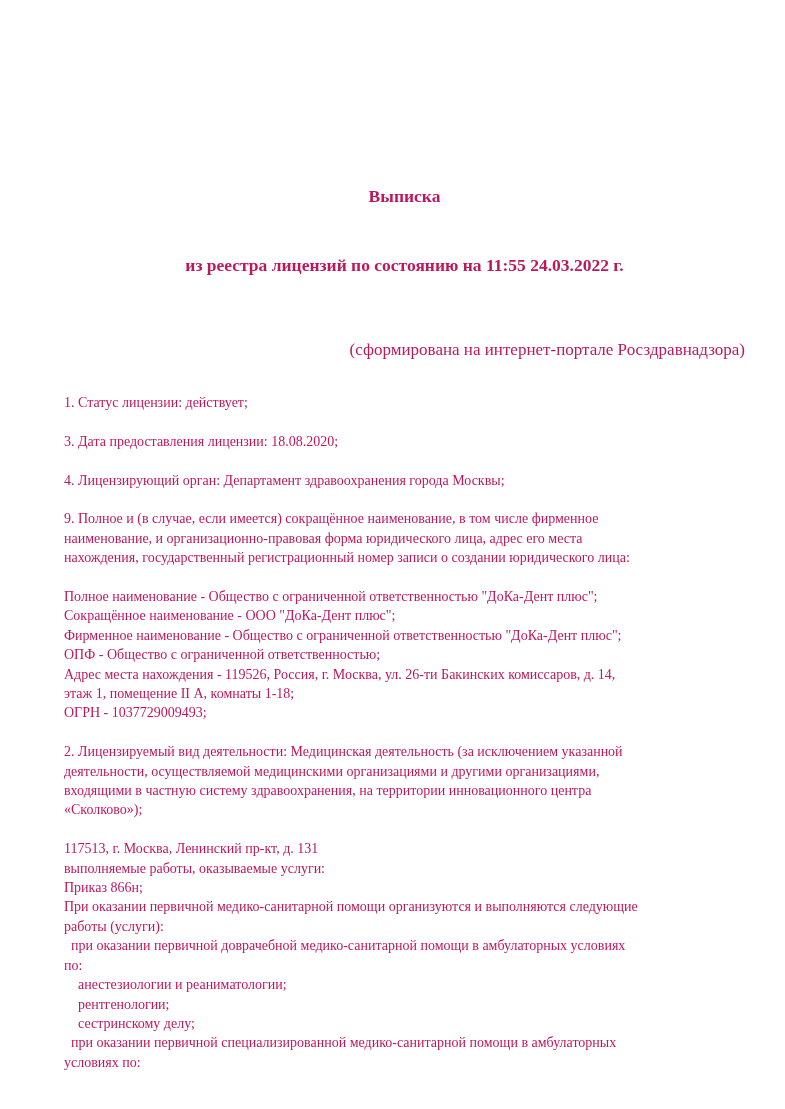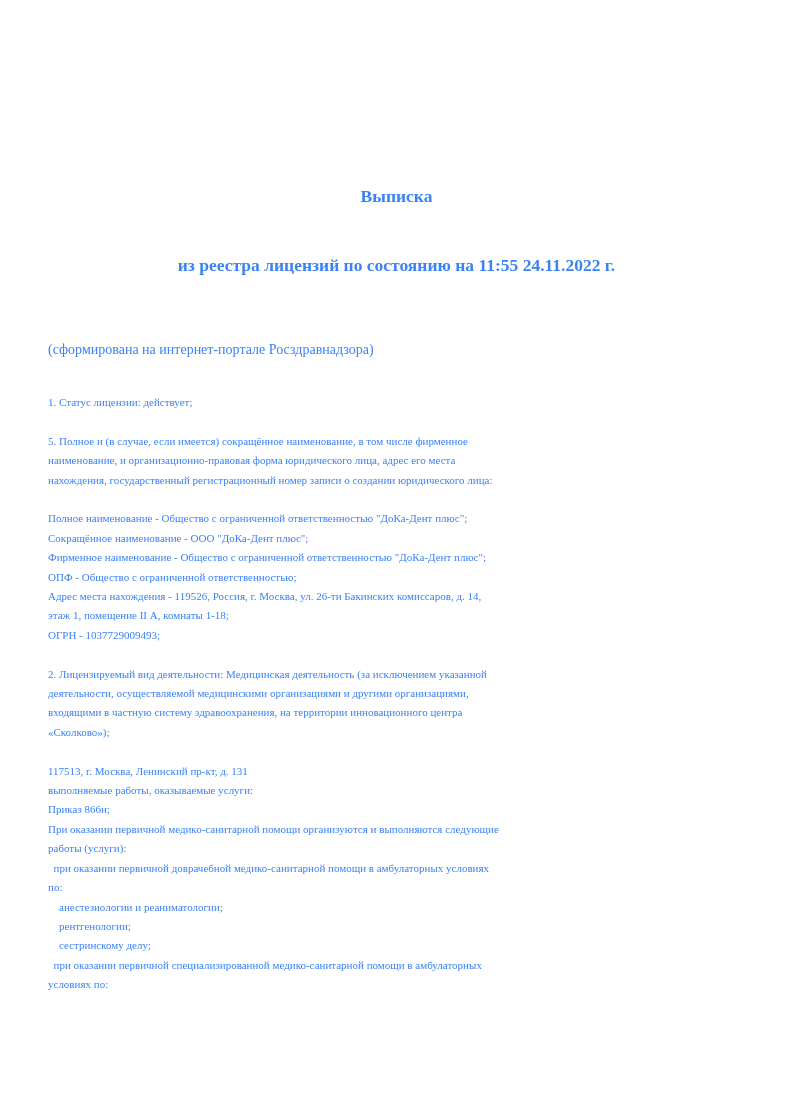--- a/index.html
+++ b/index.html
@@ -6,64 +6,66 @@
     margin: 0;
     padding: 0;
     background: #ffffff;
   }
   .page {
     position: relative;
     width: 785px;
     height: 1109px;
     box-sizing: border-box;
     background: #ffffff;
-    color: #3b82f6;
-    padding: 139px 40px 0 48px;
+    color: #be185d;
+    padding: 139px 40px 0 64px;
     overflow: hidden;
     font-family: "Liberation Serif", "DejaVu Serif", serif;
   }
   .doc-title {
     margin: 0;
     font-size: 17.5px;
     font-weight: bold;
     line-height: 23px;
     text-align: center;
     white-space: pre;
   }
   .doc-title .title-line { display: block; }
   .doc-subtitle {
-    margin: 18px 11px 35px 0;
-    font-size: 14px;
+    margin: 18px 0 35px 0;
+    font-size: 17px;
     line-height: 17px;
-    text-align: left;
+    text-align: right;
     white-space: pre;
   }
   .para {
     margin: 0 0 19.4px 0;
-    font-size: 11px;
+    font-size: 14px;
     line-height: 19.4px;
     white-space: pre;
   }
 </style>
 </head>
 <body>
 
 <div class="page">
 
   <header>
     <h1 class="doc-title">
       <span class="title-line">Выписка</span>
-      <span class="title-line">из реестра лицензий по состоянию на 11:55 24.11.2022 г.</span>
+      <span class="title-line">из реестра лицензий по состоянию на 11:55 24.03.2022 г.</span>
     </h1>
     <div class="doc-subtitle">(сформирована на интернет-портале Росздравнадзора)</div>
   </header>
 
   <main>
     <p class="para">1. Статус лицензии: действует;</p>
-    <p class="para">5. Полное и (в случае, если имеется) сокращённое наименование, в том числе фирменное
+    <p class="para">3. Дата предоставления лицензии: 18.08.2020;</p>
+    <p class="para">4. Лицензирующий орган: Департамент здравоохранения города Москвы;</p>
+    <p class="para">9. Полное и (в случае, если имеется) сокращённое наименование, в том числе фирменное
 наименование, и организационно-правовая форма юридического лица, адрес его места
 нахождения, государственный регистрационный номер записи о создании юридического лица:</p>
     <p class="para">Полное наименование - Общество с ограниченной ответственностью "ДоКа-Дент плюс";
 Сокращённое наименование - ООО "ДоКа-Дент плюс";
 Фирменное наименование - Общество с ограниченной ответственностью "ДоКа-Дент плюс";
 ОПФ - Общество с ограниченной ответственностью;
 Адрес места нахождения - 119526, Россия, г. Москва, ул. 26-ти Бакинских комиссаров, д. 14,
 этаж 1, помещение II А, комнаты 1-18;
 ОГРН - 1037729009493;</p>
     <p class="para">2. Лицензируемый вид деятельности: Медицинская деятельность (за исключением указанной

